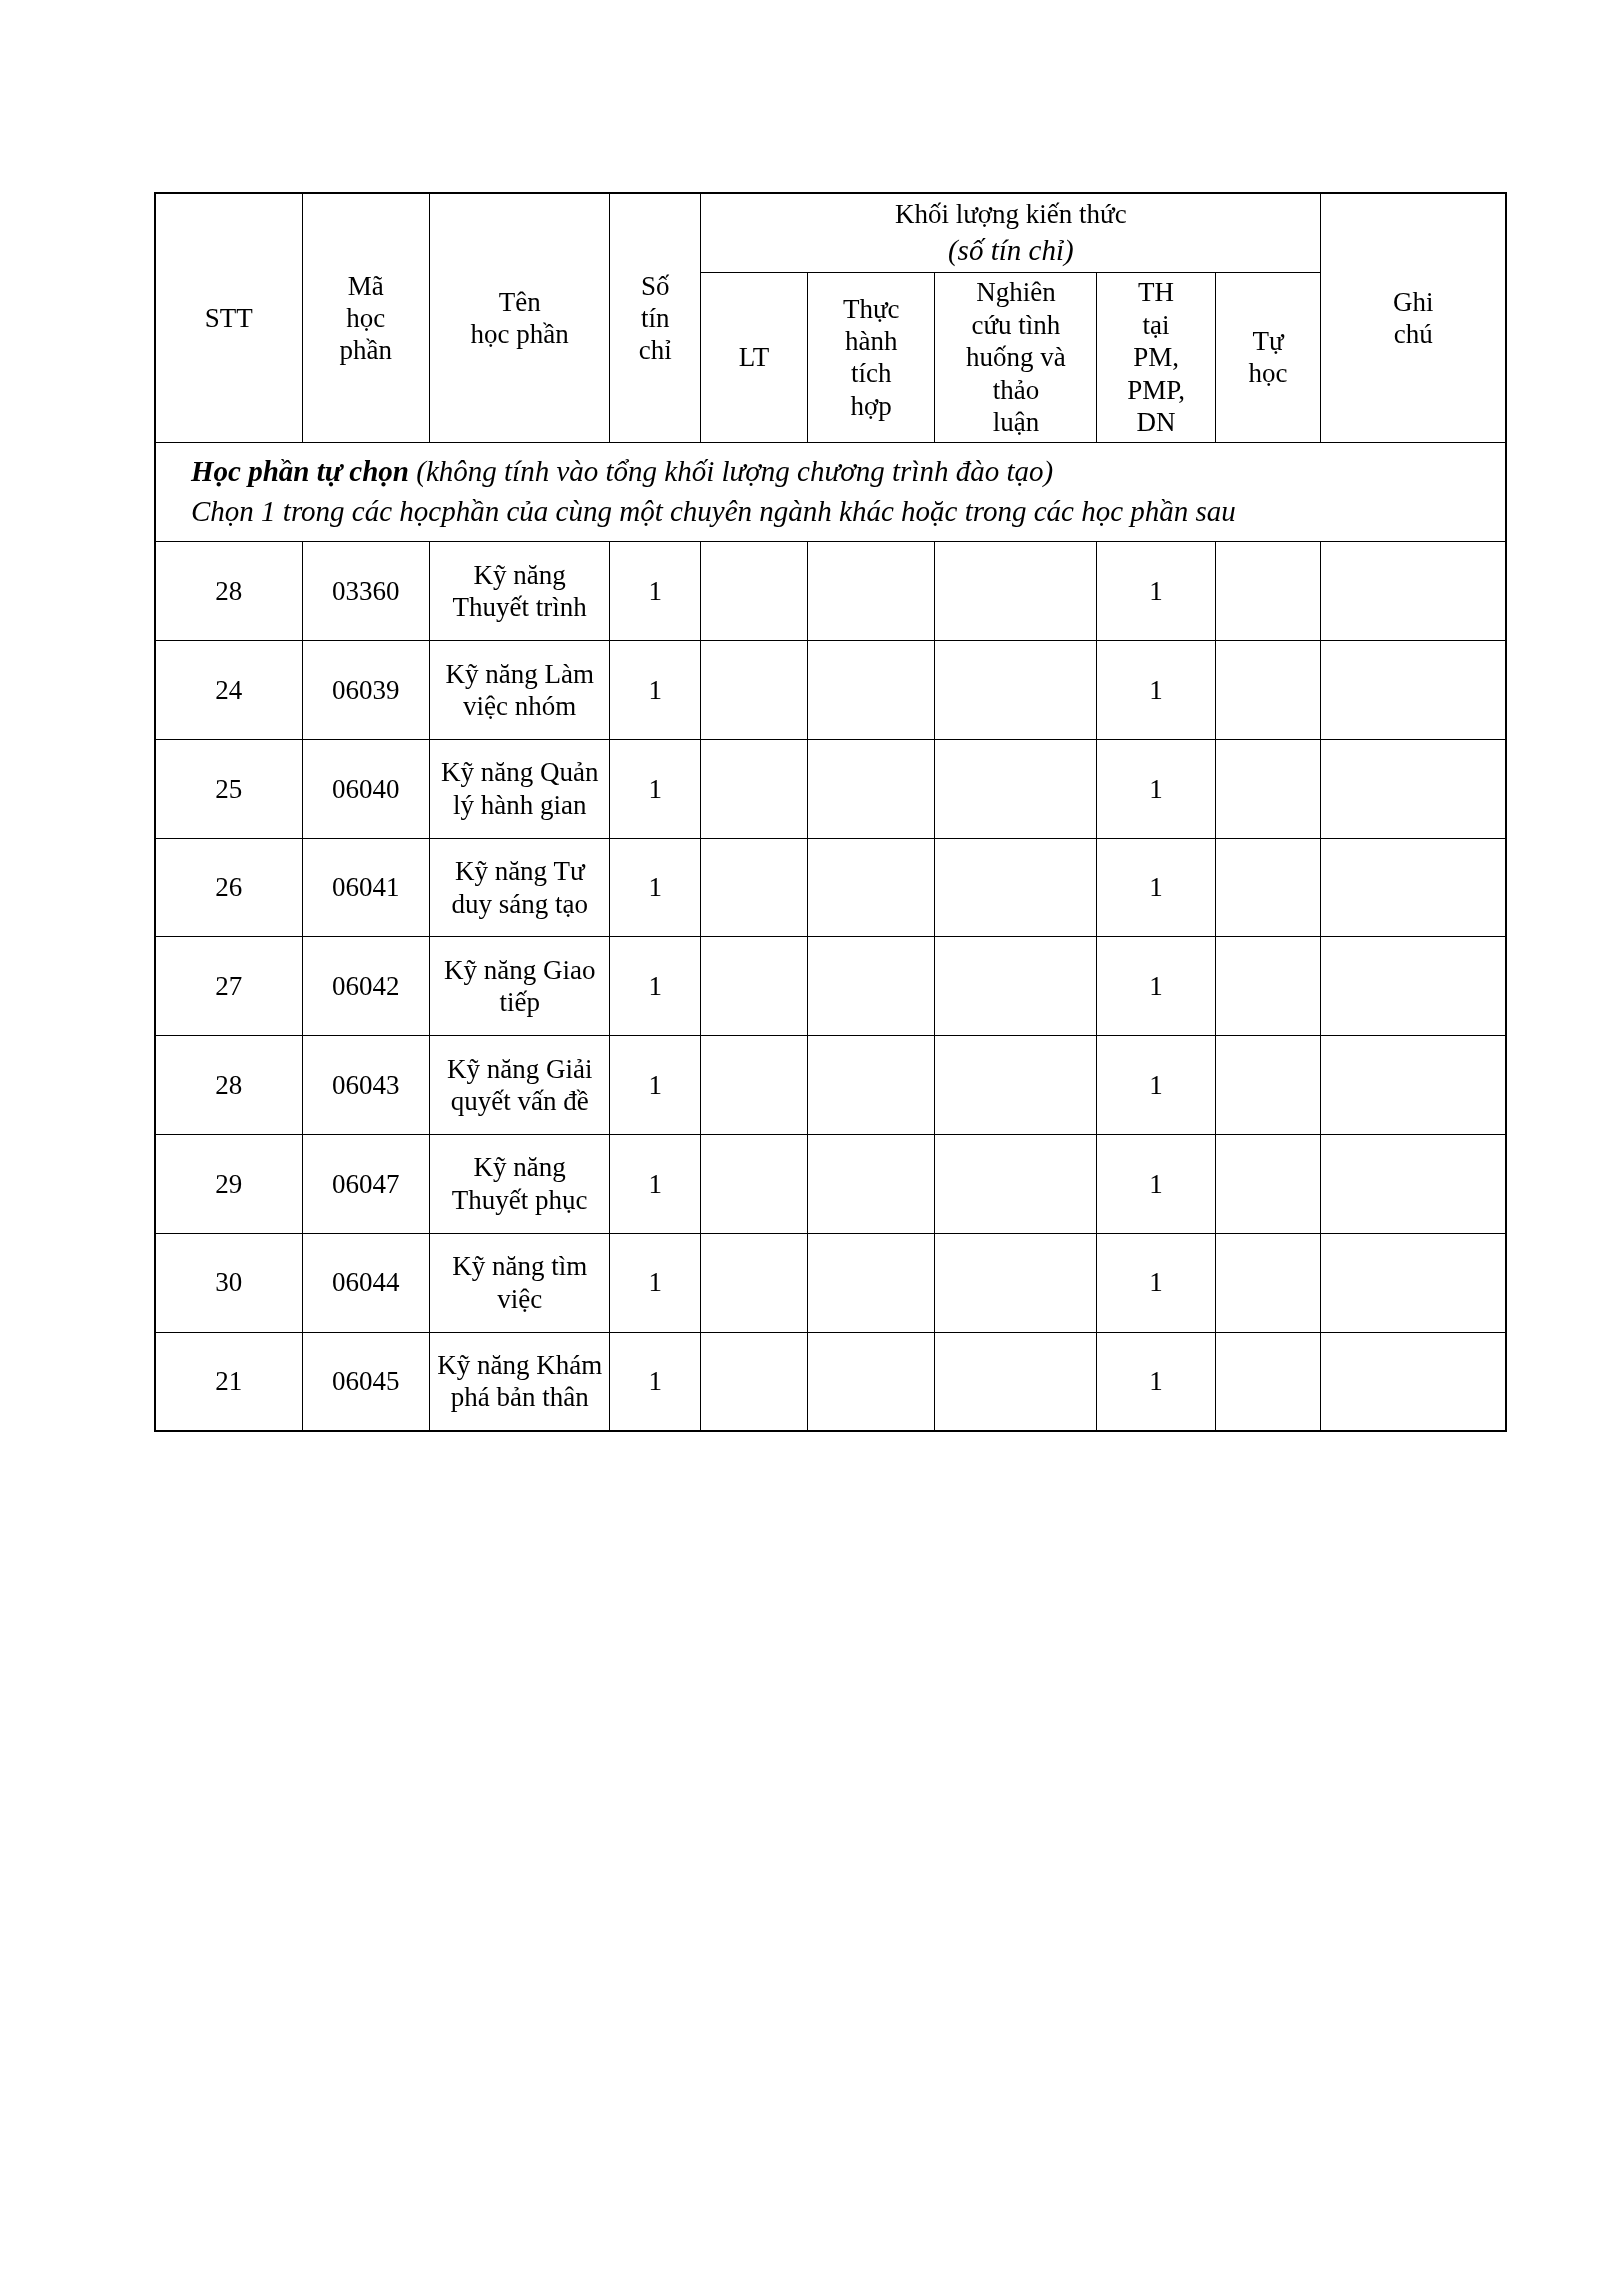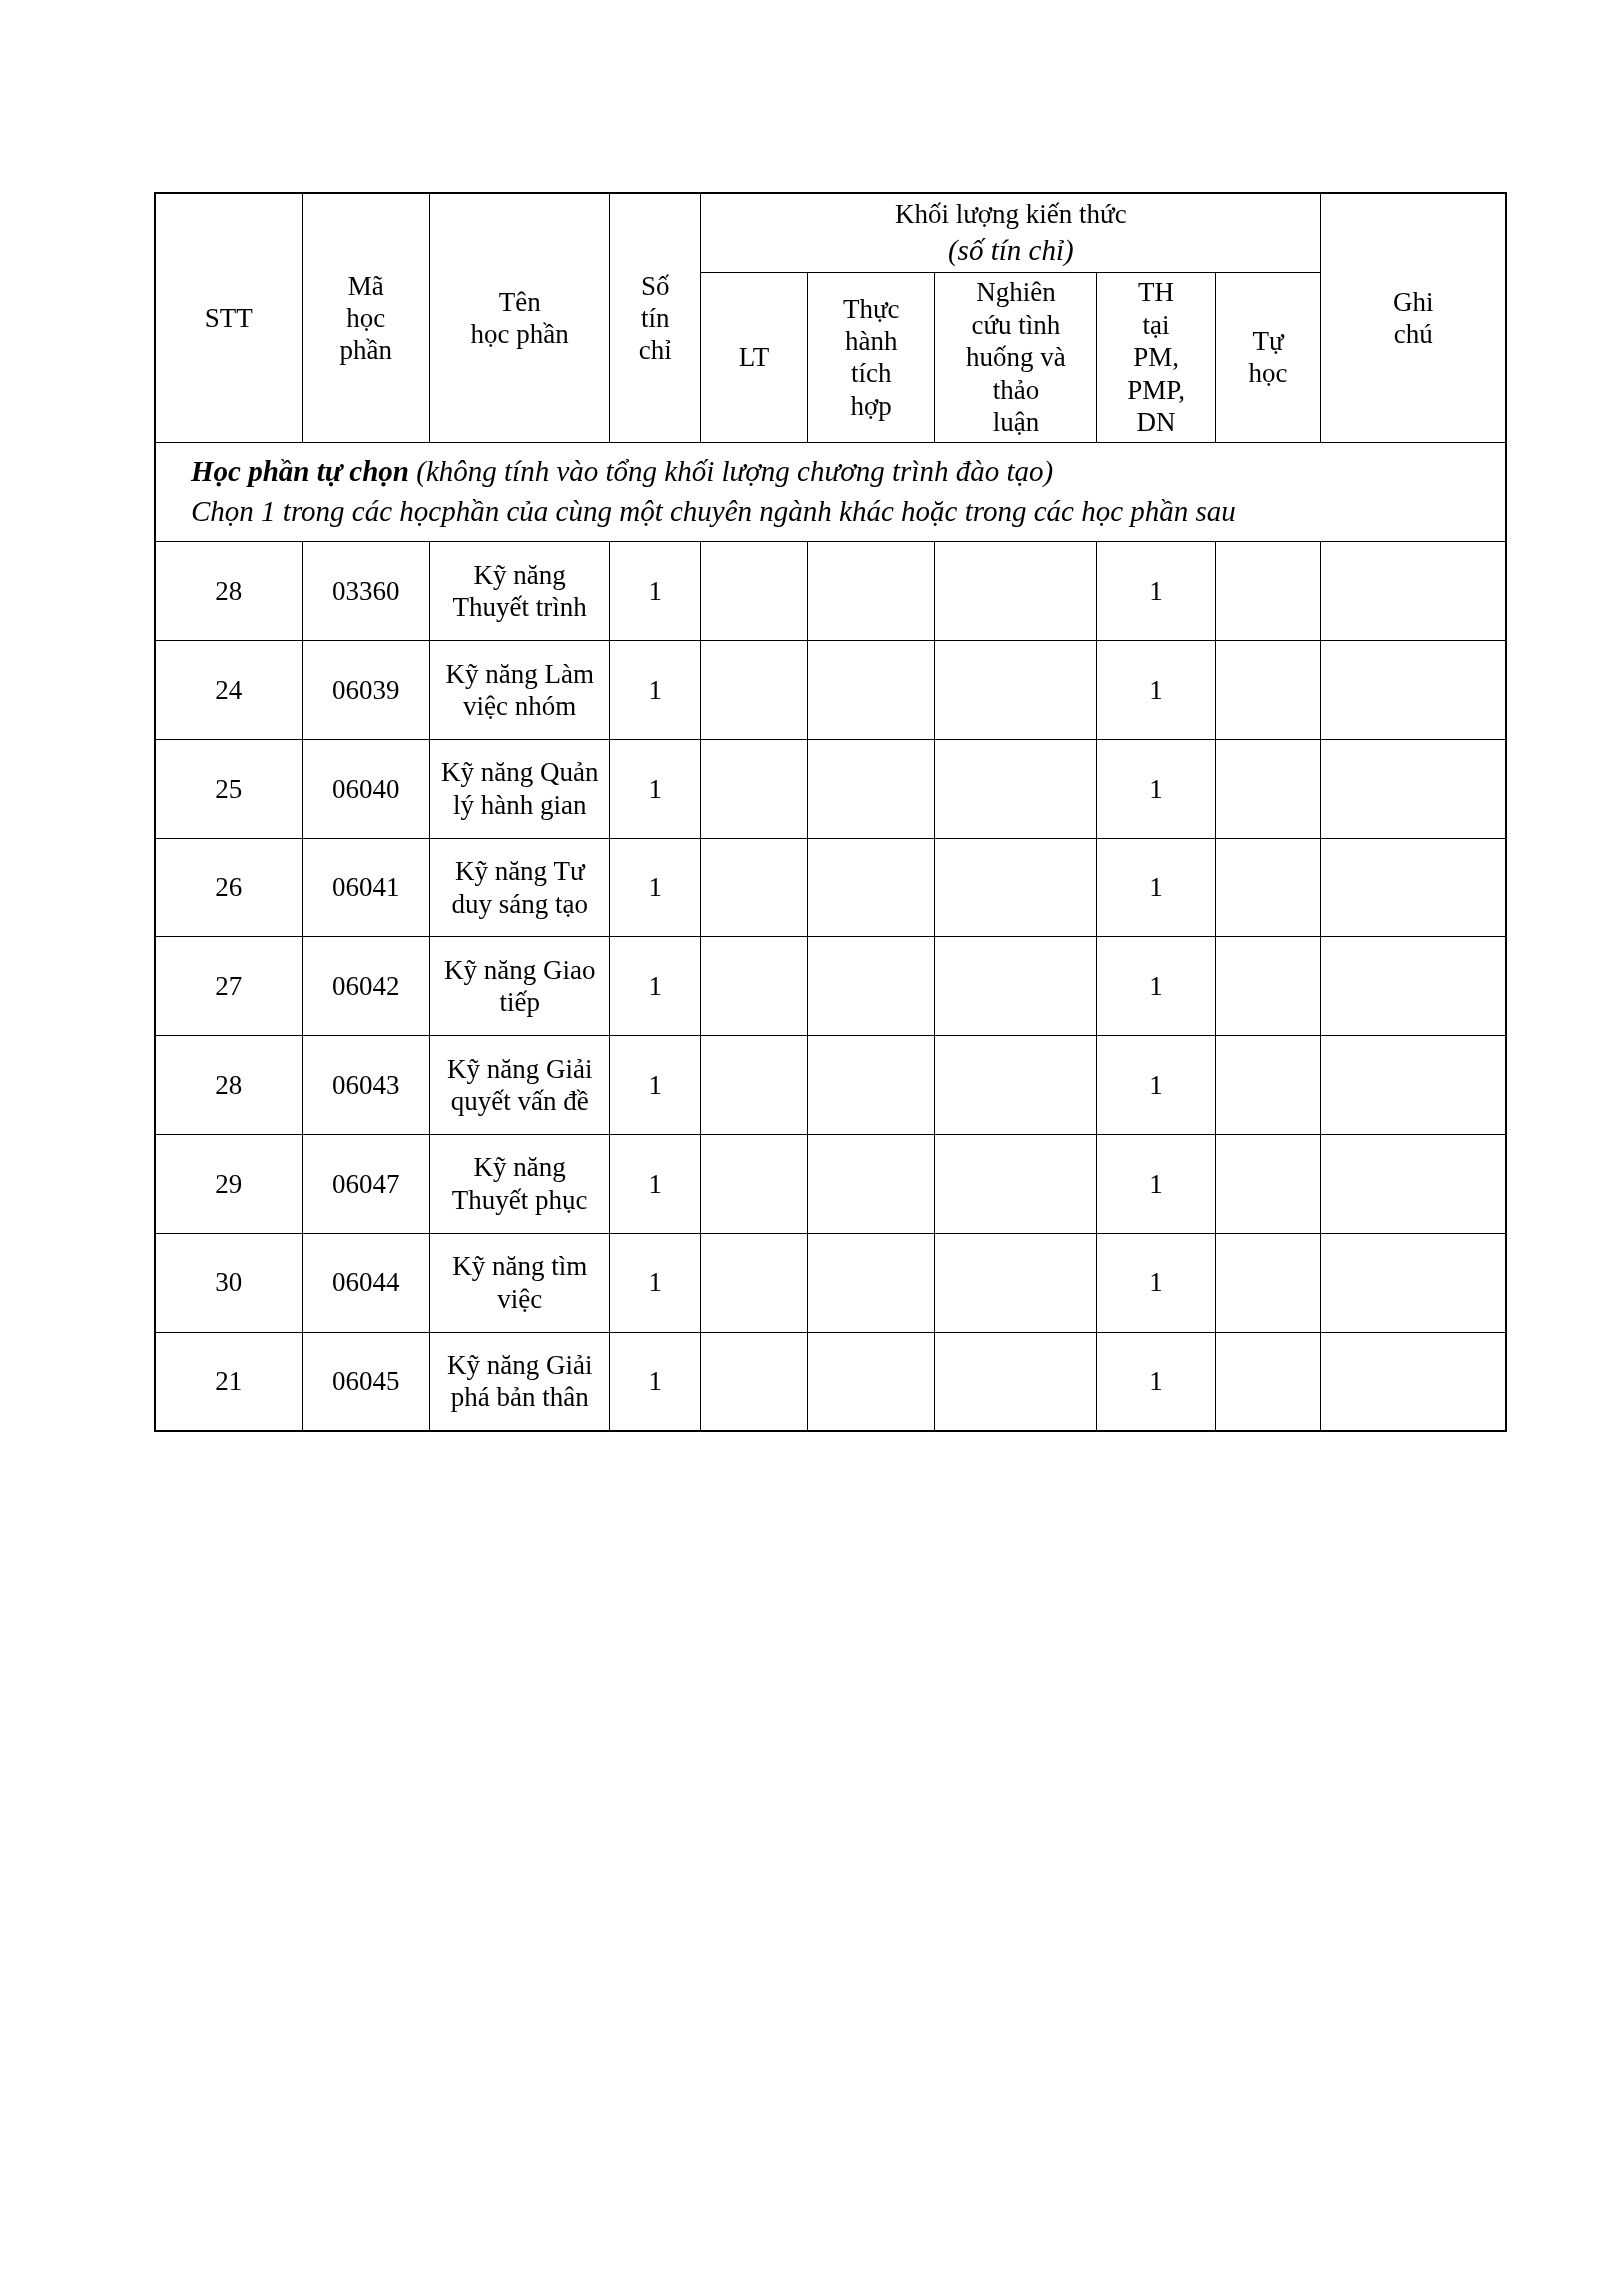--- a/index.html
+++ b/index.html
@@ -274,21 +274,21 @@
           <td class="num-cell"></td>
           <td class="num-cell"></td>
           <td class="num-cell">1</td>
           <td class="num-cell"></td>
           <td class="num-cell"></td>
         </tr>
 
         <tr class="data-row">
           <td class="num-cell">21</td>
           <td class="num-cell">06045</td>
-          <td class="name-cell">Kỹ năng Giải phá bản thân</td>
+          <td class="name-cell">Kỹ năng Khám phá bản thân</td>
           <td class="num-cell">1</td>
           <td class="num-cell"></td>
           <td class="num-cell"></td>
           <td class="num-cell"></td>
           <td class="num-cell">1</td>
           <td class="num-cell"></td>
           <td class="num-cell"></td>
         </tr>
       </tbody>
     </table>

